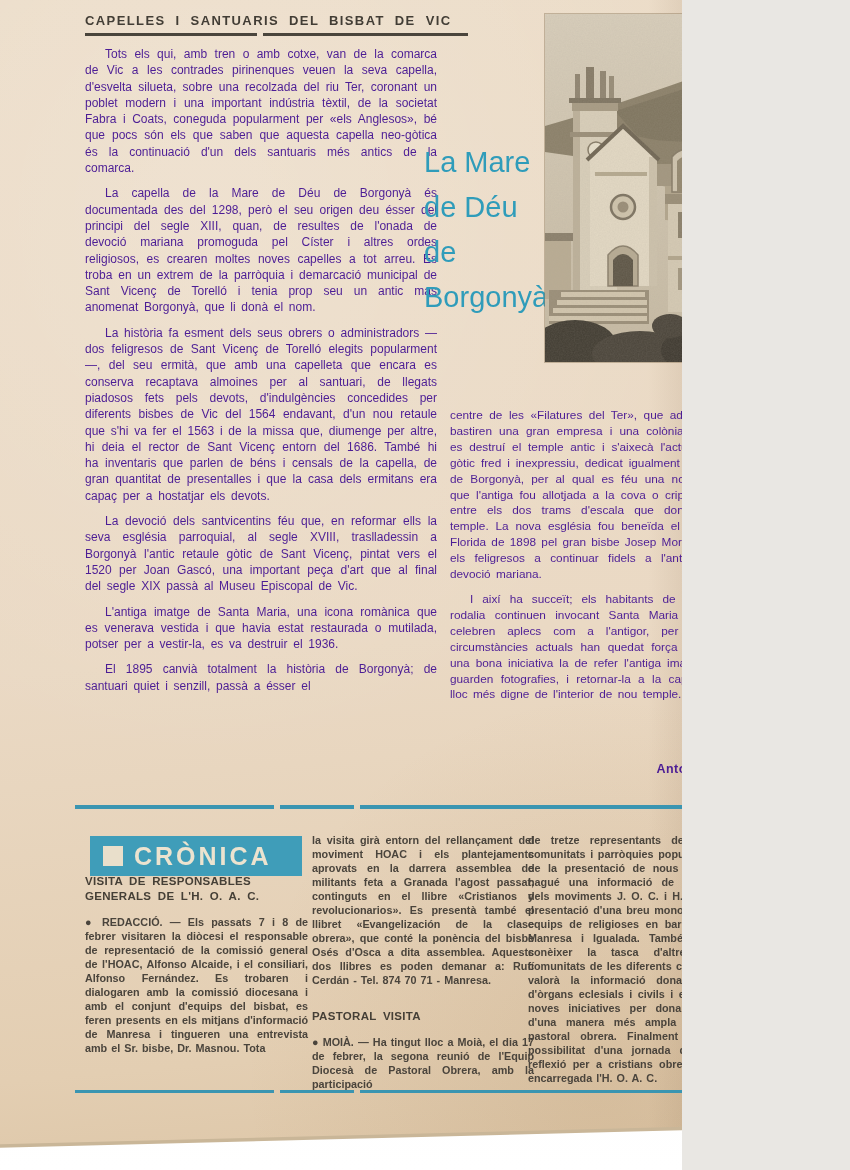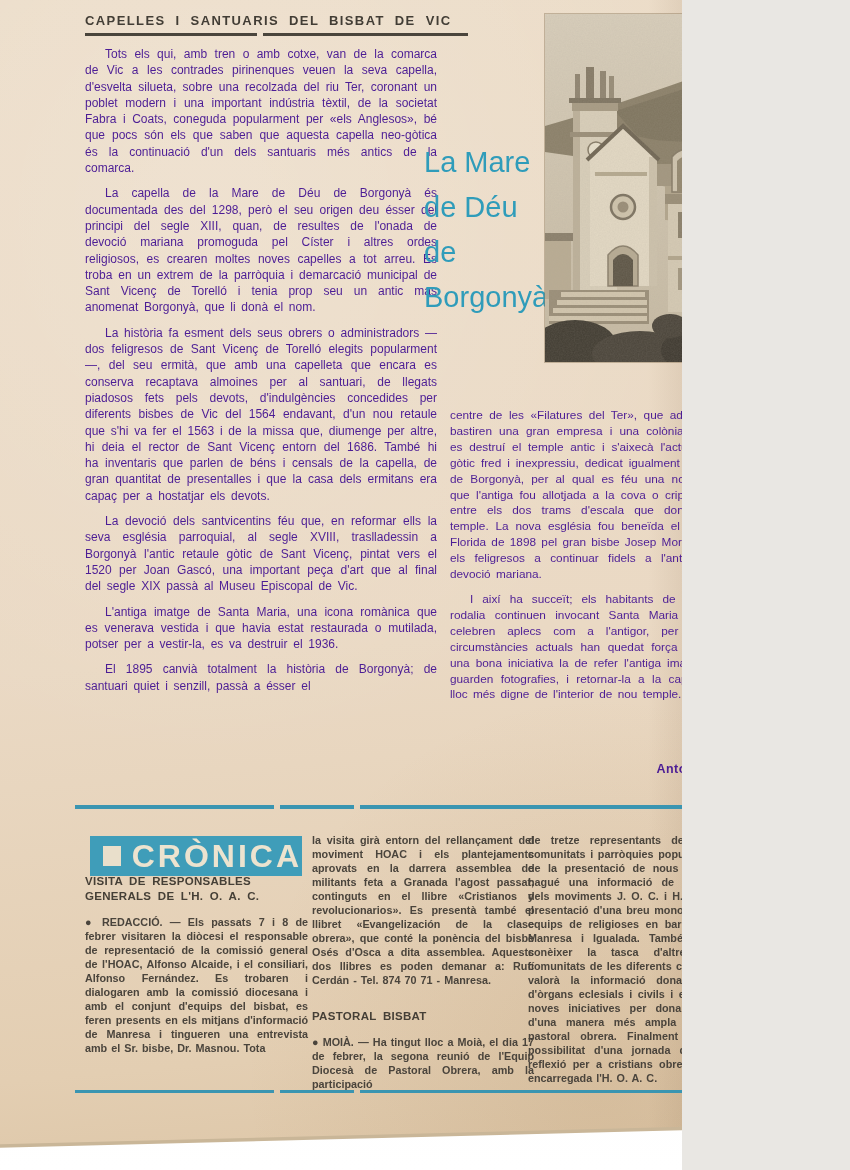--- a/index.html
+++ b/index.html
@@ -27,21 +27,21 @@
   .title{position:absolute;left:424px;top:140px;width:130px;color:#2f9cba;
          font-size:29px;line-height:45px;font-weight:normal;white-space:nowrap;}
   .photo{position:absolute;left:545px;top:14px;width:228px;height:348px;
          outline:1px solid rgba(140,120,90,.45);}
   .author{position:absolute;left:450px;top:762px;width:337px;text-align:right;
           font-size:12.5px;font-weight:bold;color:#4c1d95;letter-spacing:.4px;word-spacing:3px;}
   .rule-teal{position:absolute;height:4px;background:#3a95b1;}
   .banner{position:absolute;left:90px;top:836px;width:212px;height:40px;background:#3f9db9;
           display:flex;align-items:center;}
   .banner .sq{width:20px;height:20px;background:#e9dfcb;margin:0 11px 0 13px;}
-  .banner .bt{color:#ecE3cf;color:#ece3cf;font-size:32px;font-weight:bold;letter-spacing:3px;}
+  .banner .bt{color:#ecE3cf;color:#ece3cf;font-size:25px;font-weight:bold;letter-spacing:3px;}
   .cron{position:absolute;color:#4a443c;font-size:10.8px;line-height:14px;
         font-weight:bold;text-align:justify;word-spacing:1px;}
   .cronL{left:85px;top:874px;width:223px;}
   .cronM{left:312px;top:833px;width:222px;}
   .cronR{left:528px;top:833px;width:226px;}
   .cron h4{margin:0;font-size:11.5px;line-height:15px;color:#453f36;
            letter-spacing:.3px;word-spacing:3px;text-align:left;}
   .cron p{margin:0;}
   .cron .gap{height:11px;}
   .cron .gap-lg{height:22px;}
@@ -186,21 +186,21 @@
   <div class="cron cronL">
     <h4>VISITA DE RESPONSABLES</h4>
     <h4>GENERALS DE L'H. O. A. C.</h4>
     <div class="gap"></div>
     <p>● REDACCIÓ. — Els passats 7 i 8 de febrer visitaren la diòcesi el responsable de representació de la comissió general de l'HOAC, Alfonso Alcaide, i el consiliari, Alfonso Fernández. Es trobaren i dialogaren amb la comissió diocesana i amb el conjunt d'equips del bisbat, es feren presents en els mitjans d'informació de Manresa i tingueren una entrevista amb el Sr. bisbe, Dr. Masnou. Tota</p>
   </div>
 
   <div class="cron cronM">
     <p>la visita girà entorn del rellançament del moviment HOAC i els plantejaments aprovats en la darrera assemblea de militants feta a Granada l'agost passat, continguts en el llibre «Cristianos y revolucionarios». Es presentà també el llibret «Evangelización de la clase obrera», que conté la ponència del bisbe Osés d'Osca a dita assemblea. Aquests dos llibres es poden demanar a: Rufí Cerdán - Tel. 874 70 71 - Manresa.</p>
     <div class="gap-lg"></div>
-    <h4>PASTORAL BISBAT</h4>
+    <h4>PASTORAL VISITA</h4>
     <div class="gap"></div>
     <p>● MOIÀ. — Ha tingut lloc a Moià, el dia 17 de febrer, la segona reunió de l'Equip Diocesà de Pastoral Obrera, amb la participació</p>
   </div>
 
   <div class="cron cronR">
     <p>de tretze representants de moviments, comunitats i parròquies populars. Després de la presentació de nous membres, hi hagué una informació de les activitats dels moviments J. O. C. i H. O. A. C. i la presentació d'una breu monografia de dos equips de religioses en barris obrers de Manresa i Igualada. També es donà a conèixer la tasca d'altres grups i comunitats de les diferents comarques. Es valorà la informació donada a través d'òrgans eclesials i civils i es plantejaren noves iniciatives per donar a conèixer d'una manera més ampla la tasca de pastoral obrera. Finalment s'estudià la possibilitat d'una jornada diocesana de reflexió per a cristians obrers. En quedà encarregada l'H. O. A. C.</p>
   </div>
 
   <div class="rule-teal" style="left:75px;top:1090px;width:199px;height:3px;"></div>
   <div class="rule-teal" style="left:280px;top:1090px;width:74px;height:3px;"></div>

